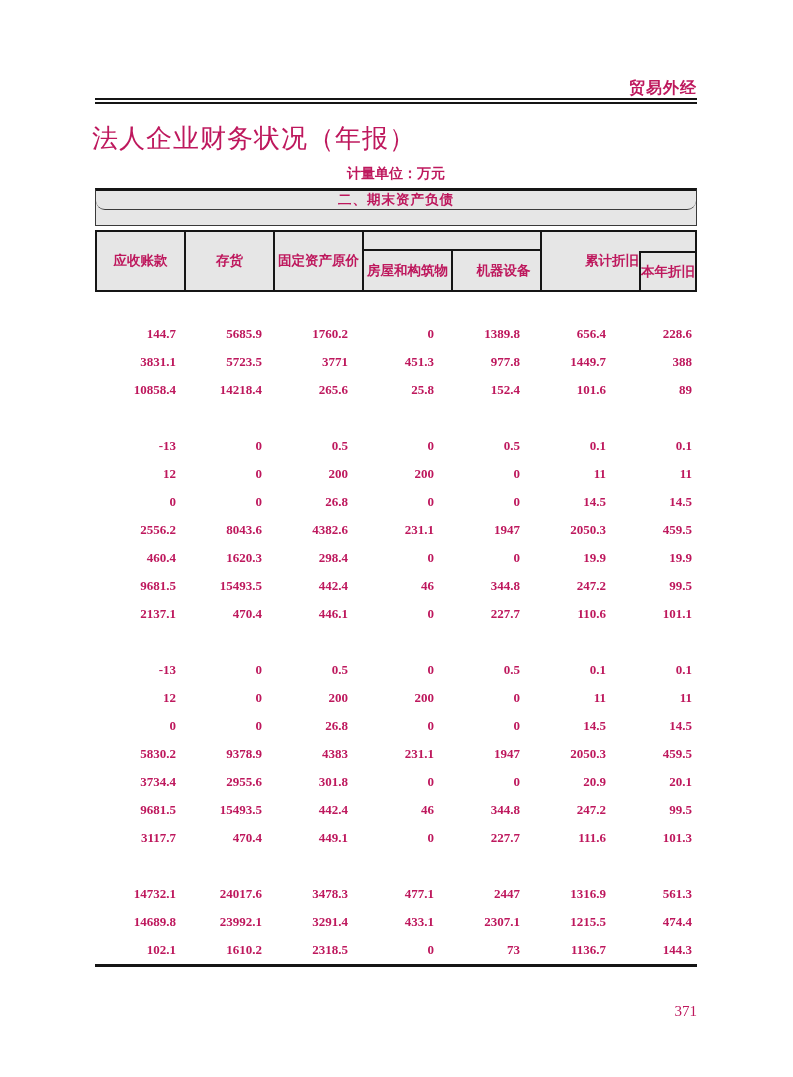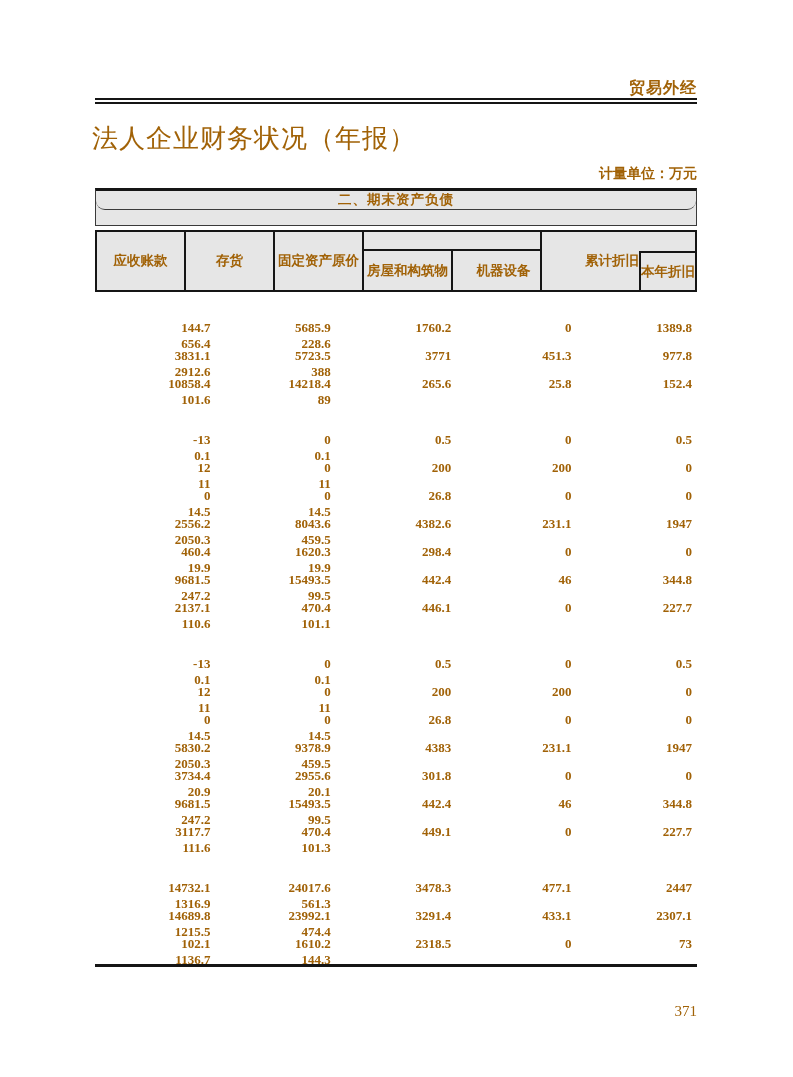--- a/index.html
+++ b/index.html
@@ -1,37 +1,37 @@
 <!DOCTYPE html>
 <html><head>
 <meta charset="utf-8">
 <style>
   html,body { margin:0; padding:0; background:#888; }
   .page {
     position:relative; width:793px; height:1077px; margin:0 auto;
-    background:#ffffff; color:#a16207;
+    background:#ffffff; color:#be185d;
     font-family:"Liberation Serif","DejaVu Serif",serif;
     overflow:hidden;
   }
   .masthead {
     position:absolute; left:95px; top:78px; width:602px;
     text-align:right; font-size:16px; font-weight:bold; letter-spacing:1px;
   }
   .double-rule {
     position:absolute; left:95px; top:98px; width:602px; height:6px;
     border-top:2px solid #151515; border-bottom:2px solid #151515;
     box-sizing:border-box;
   }
   .doc-title {
     position:absolute; left:92px; top:121px;
     font-size:26px; font-weight:normal; letter-spacing:1px;
   }
   .unit-note {
     position:absolute; left:95px; top:165px; width:602px;
-    text-align:right; font-size:14px; font-weight:bold;
+    text-align:center; font-size:14px; font-weight:bold;
   }
   .table-wrap { position:absolute; left:95px; top:188px; width:602px; }
 
   .band-box {
     background:#e6e6e6; box-sizing:border-box;
     border-top:3px solid #151515;
     border-left:1px solid #3a3a3a; border-right:1px solid #3a3a3a;
     border-bottom:1px solid #3a3a3a;
   }
   .band-title {
@@ -61,21 +61,21 @@
   .ch4 { grid-area:2/4/3/5; border-right:2px solid #151515; }
   .ch5 { grid-area:2/5/3/6; border-right:2px solid #151515;padding-left:14px; }
   .ch6 { grid-area:1/6/3/7;margin-left:43px; }
   .ch7top { grid-area:1/7/2/8; }
   .ch7 { grid-area:2/7/3/8; border-left:2px solid #151515; border-top:2px solid #151515; }
 
   .data-area { font-size:13px; font-weight:bold; }
   .row-gap { height:28px; }
   .gap-lead { height:28px; }
   .drow {
-    height:28px; display:grid; grid-template-columns:repeat(5,1fr);
+    height:28px; display:grid; grid-template-columns:repeat(7,1fr);
     align-items:center;
   }
   .dcell { text-align:right; padding-right:5px; white-space:nowrap; }
   .bottom-rule { border-top:3px solid #151515; height:0; }
 
   .page-number {
     position:absolute; left:95px; top:1003px; width:602px;
     text-align:right; font-size:15px;
   }
 </style>
@@ -121,21 +121,21 @@
         <span class="dcell">1389.8</span>
         <span class="dcell">656.4</span>
         <span class="dcell">228.6</span>
       </div>
       <div class="drow">
         <span class="dcell">3831.1</span>
         <span class="dcell">5723.5</span>
         <span class="dcell">3771</span>
         <span class="dcell">451.3</span>
         <span class="dcell">977.8</span>
-        <span class="dcell">2912.6</span>
+        <span class="dcell">1449.7</span>
         <span class="dcell">388</span>
       </div>
       <div class="drow">
         <span class="dcell">10858.4</span>
         <span class="dcell">14218.4</span>
         <span class="dcell">265.6</span>
         <span class="dcell">25.8</span>
         <span class="dcell">152.4</span>
         <span class="dcell">101.6</span>
         <span class="dcell">89</span>

